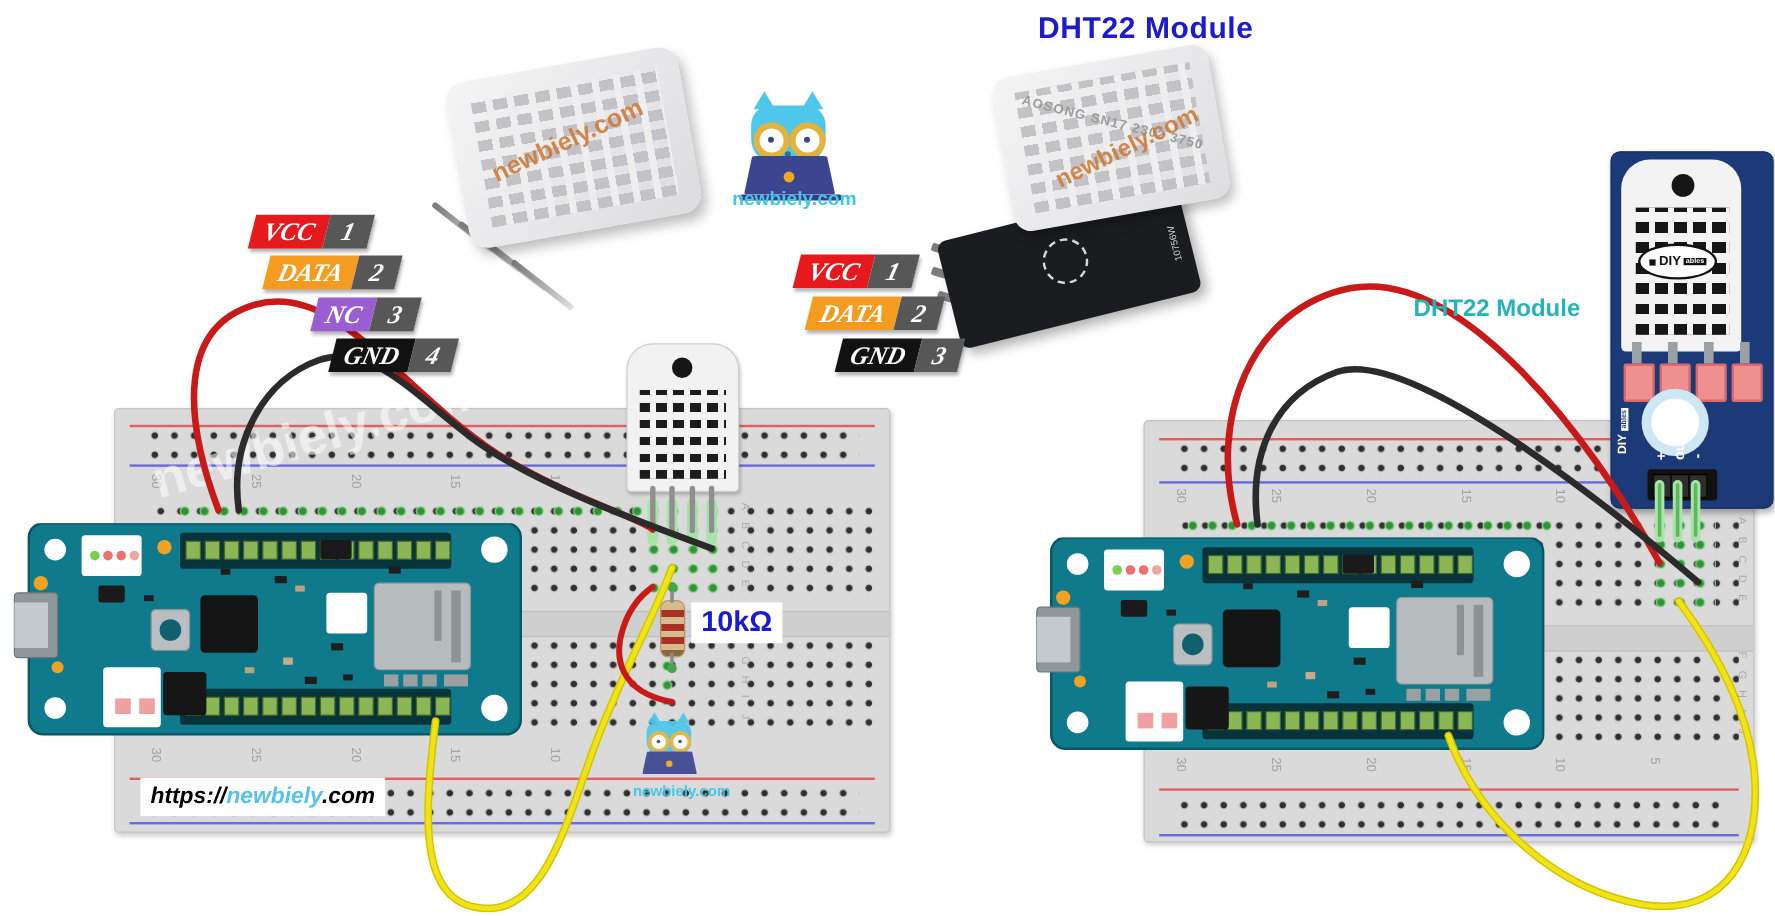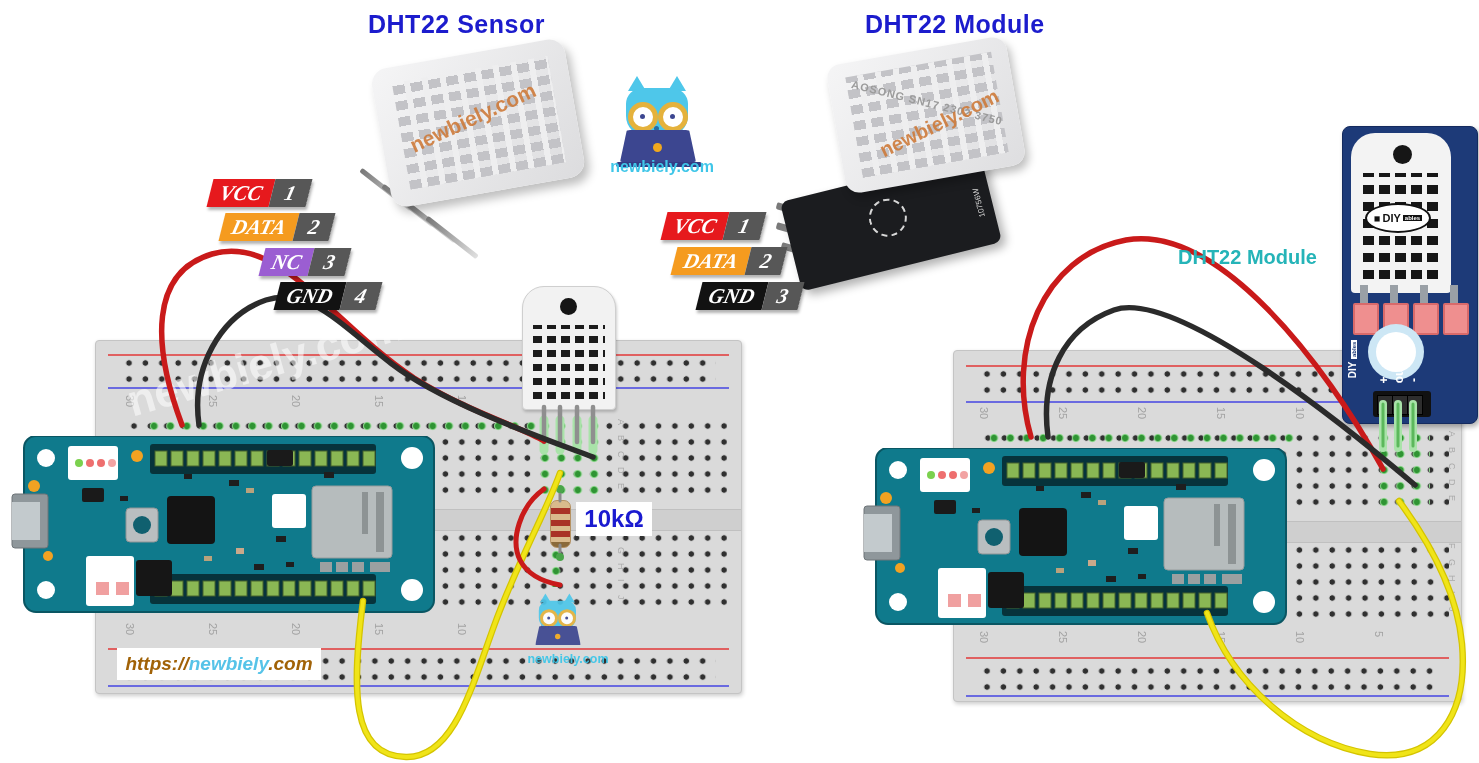--- a/index.html
+++ b/index.html
@@ -71,21 +71,21 @@
   
   .resistor{position:absolute;left:550px;top:500px;width:19px;height:46px;border:1px solid #b59263;border-radius:7px;z-index:25;
      background:linear-gradient(180deg,#d9ba8c 0 7px,#a93226 7px 13px,#d9ba8c 13px 19px,#a93226 19px 25px,
                 #d9ba8c 25px 30px,#a93226 30px 36px,#d9ba8c 36px 41px,#8a6a3a 41px 46px);}
   .rlabel{position:absolute;left:576px;top:502px;width:76px;height:34px;background:#fff;z-index:35;
      font-size:24px;font-weight:bold;color:#1a1ad0;text-align:center;line-height:34px;}
 
   
   .urlbox{position:absolute;left:117px;top:648px;width:204px;height:32px;background:#fff;z-index:40;
      font-style:italic;font-weight:bold;font-size:19px;line-height:32px;text-align:center;}
-  .urlbox .navy{color:#a16207;}
+  .urlbox .navy{color:#000000;}
   .urlbox .cyan{color:#56c3e8;}
 
   
   .owl{position:absolute;}
   .owl .ear{position:absolute;width:0;height:0;border-left:9px solid transparent;border-right:9px solid transparent;
      border-bottom:15px solid #4ec7ea;}
   .owl .head{position:absolute;background:#4ec7ea;border-radius:16px 16px 20px 20px;}
   .owl .glass{position:absolute;width:20px;height:20px;background:#fff;border:5px solid #e5b23c;border-radius:50%;}
   .owl .pupil{position:absolute;width:5px;height:5px;background:#3c4690;border-radius:50%;}
   .owl .beak{position:absolute;width:5px;height:5px;background:#2a6ea0;border-radius:50%;}
@@ -199,21 +199,20 @@
         <rect x="230" y="128" width="10" height="6" fill="#1e1e1e"></rect>
         <rect x="180" y="120" width="8" height="5" fill="#b9a27c"></rect>
         <rect x="262" y="126" width="8" height="5" fill="#1e1e1e"></rect>
         <rect x="96" y="60" width="8" height="5" fill="#1e1e1e"></rect>
     </g>
   </defs>
 </svg>
 
 <div class="stage">
 
-  <div class="title" style="left:368px;top:10px;">DHT22 Sensor</div>
   <div class="title" style="left:865px;top:10px;">DHT22 Module</div>
   <div class="module-label" style="left:1178px;top:246px;">DHT22 Module</div>
 
   <div class="breadboard" style="left:95px;top:340px;width:645px;height:352px;">
     <div class="bline red" style="top:13px;"></div>
     <div class="holes" style="left:25px;right:25px;top:14px;height:32px;"></div>
     <div class="bline blue" style="top:46px;"></div>
     <div>
       <span class="numtxt" style="left:26px;top:56px;">30</span>
       <span class="numtxt" style="left:109px;top:56px;">25</span>

